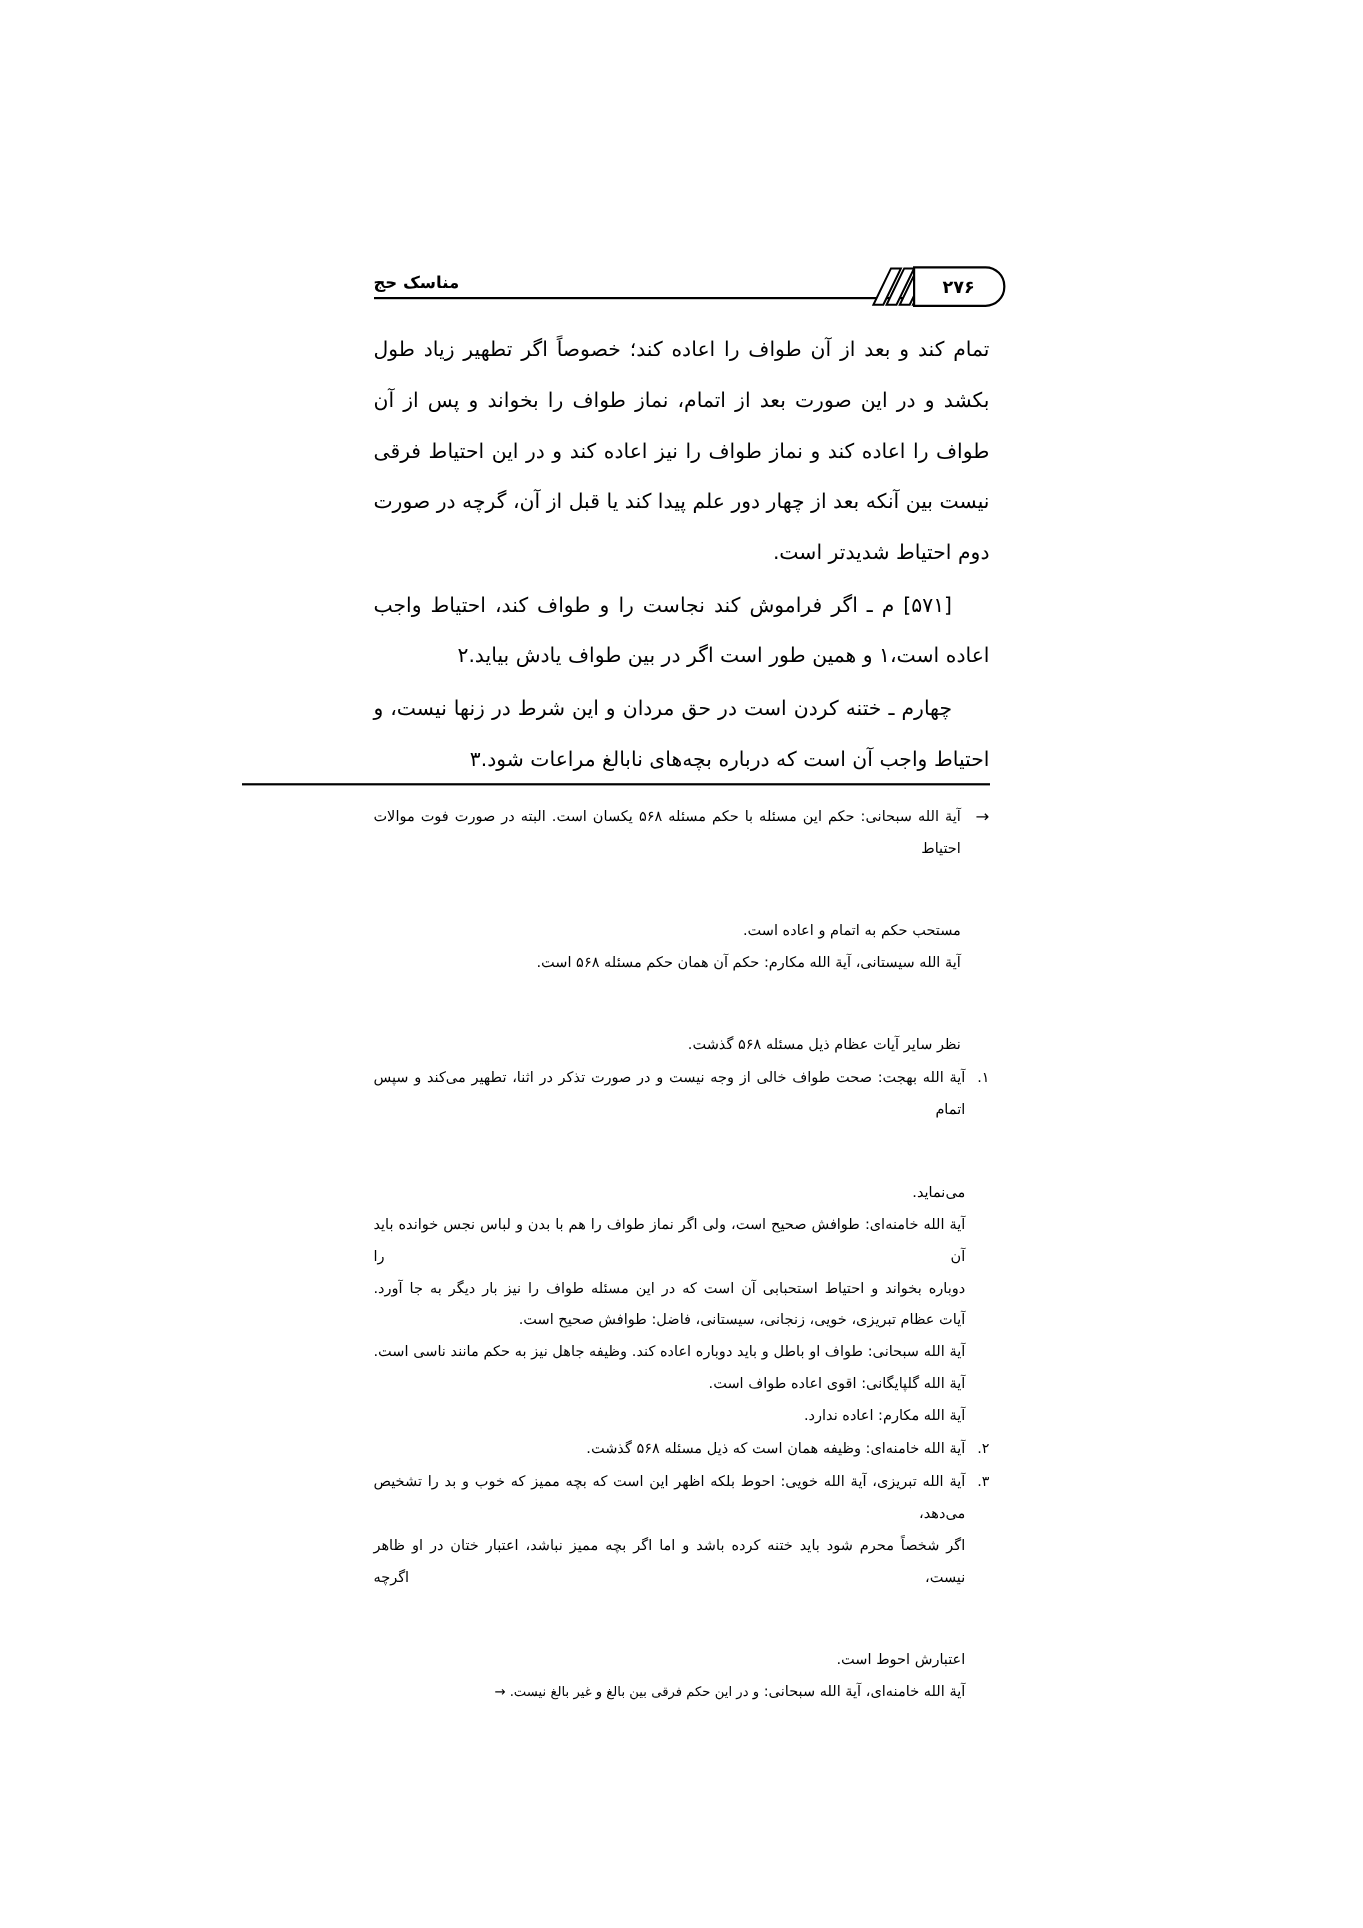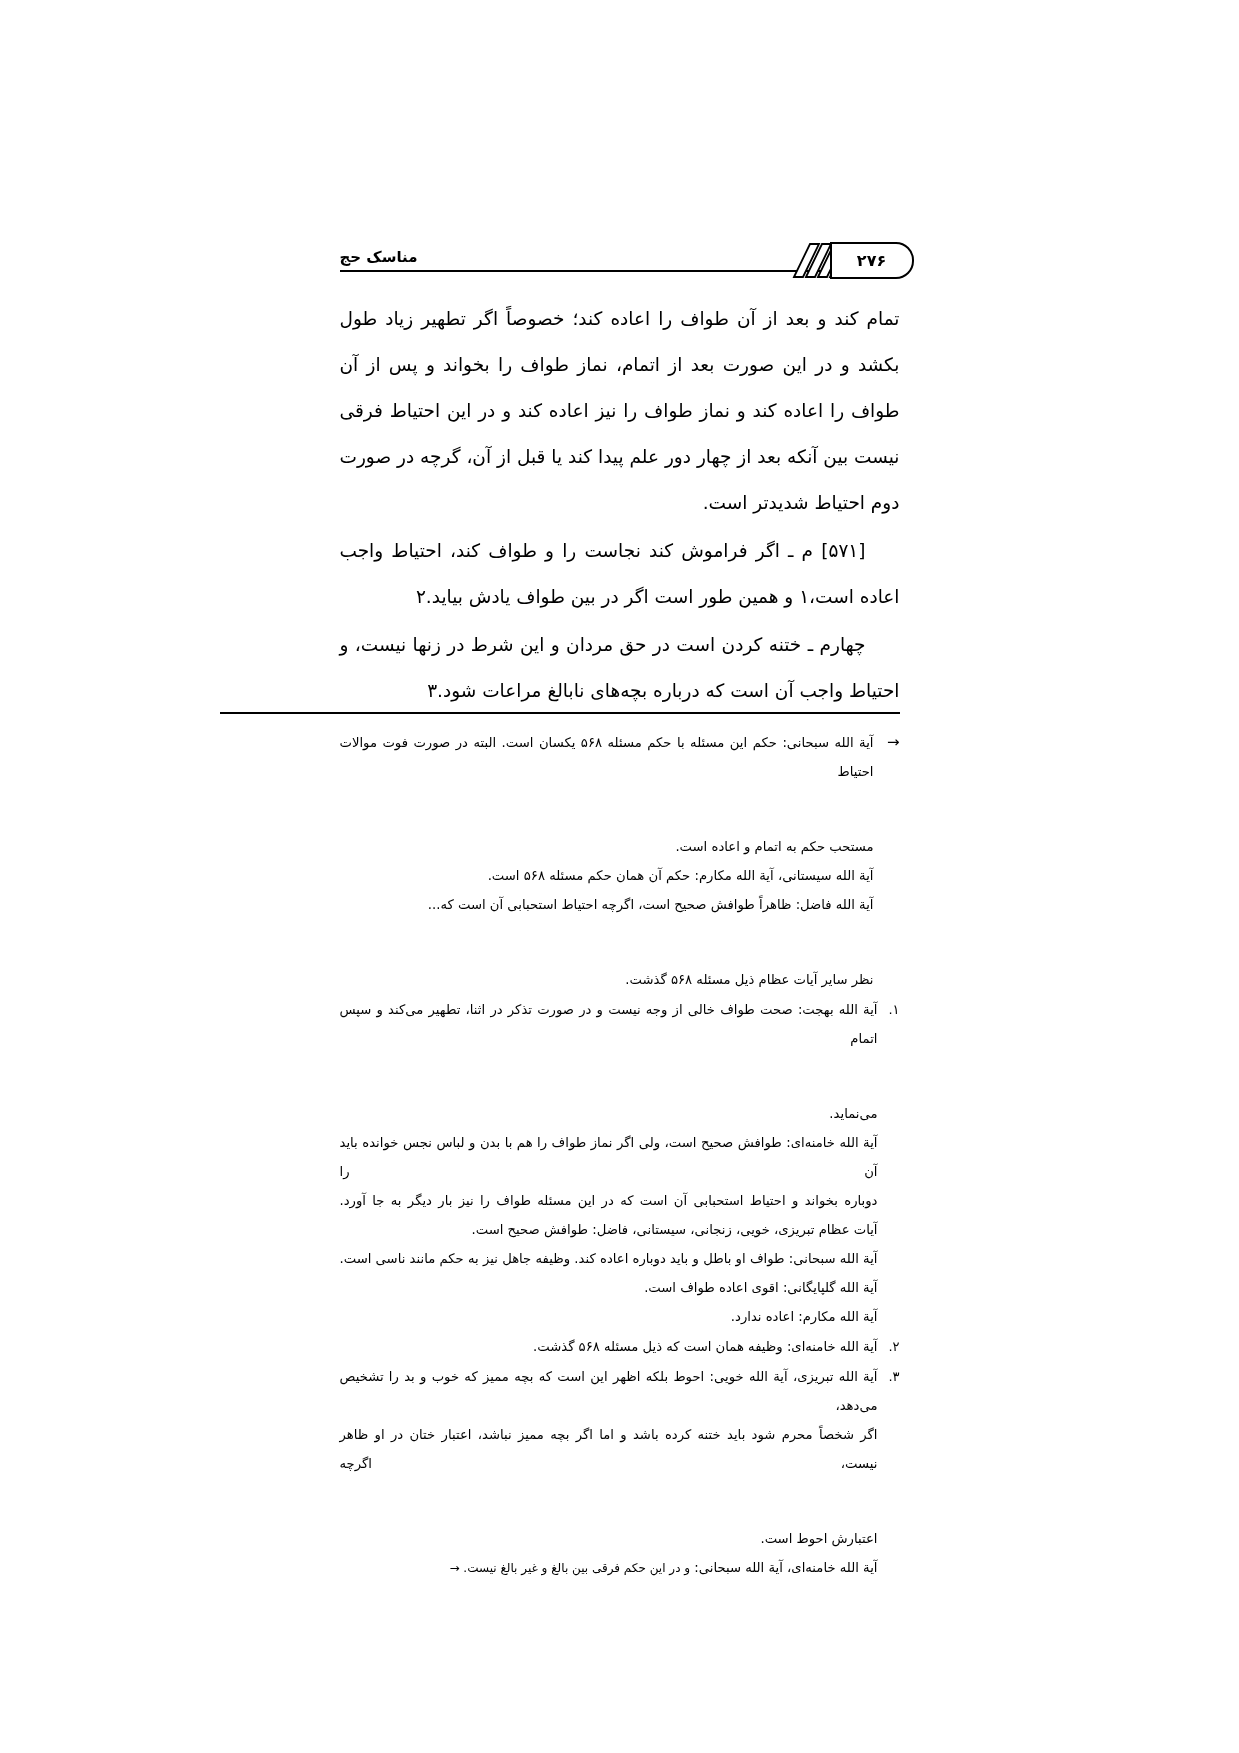--- a/index.html
+++ b/index.html
@@ -198,21 +198,20 @@
   <div class="fn-rule"></div>
 
   <div class="footnotes">
 
     <div class="fn-item">
       <div class="fn-marker arrow">→</div>
       <div class="fn-body">
         <span class="line justify"><span class="authority">آية الله سبحانى:</span> <span>حکم این مسئله با حکم مسئله ۵۶۸ یکسان است. البته در صورت فوت موالات احتیاط</span></span>
         <span class="line right"><span>مستحب حکم به اتمام و اعاده است.</span></span>
         <span class="line center"><span class="authority">آية الله سیستانى، آية الله مکارم:</span> <span>حکم آن همان حکم مسئله ۵۶۸ است.</span></span>
-        <span class="line center"><span class="authority">آية الله فاضل:</span> <span>ظاهراً طوافش صحیح است، اگرچه احتیاط استحبابى آن است که...</span></span>
         <span class="line right"><span>نظر سایر آیات عظام ذیل مسئله ۵۶۸ گذشت.</span></span>
       </div>
     </div>
 
     <div class="fn-item">
       <div class="fn-marker">١.</div>
       <div class="fn-body">
         <span class="line justify"><span class="authority">آية الله بهجت:</span> <span>صحت طواف خالى از وجه نیست و در صورت تذکر در اثنا، تطهیر مى‌کند و سپس اتمام</span></span>
         <span class="line right"><span>مى‌نماید.</span></span>
         <span class="line justify"><span class="authority">آية الله خامنه‌اى:</span> <span>طوافش صحیح است، ولى اگر نماز طواف را هم با بدن و لباس نجس خوانده باید آن را</span></span>

